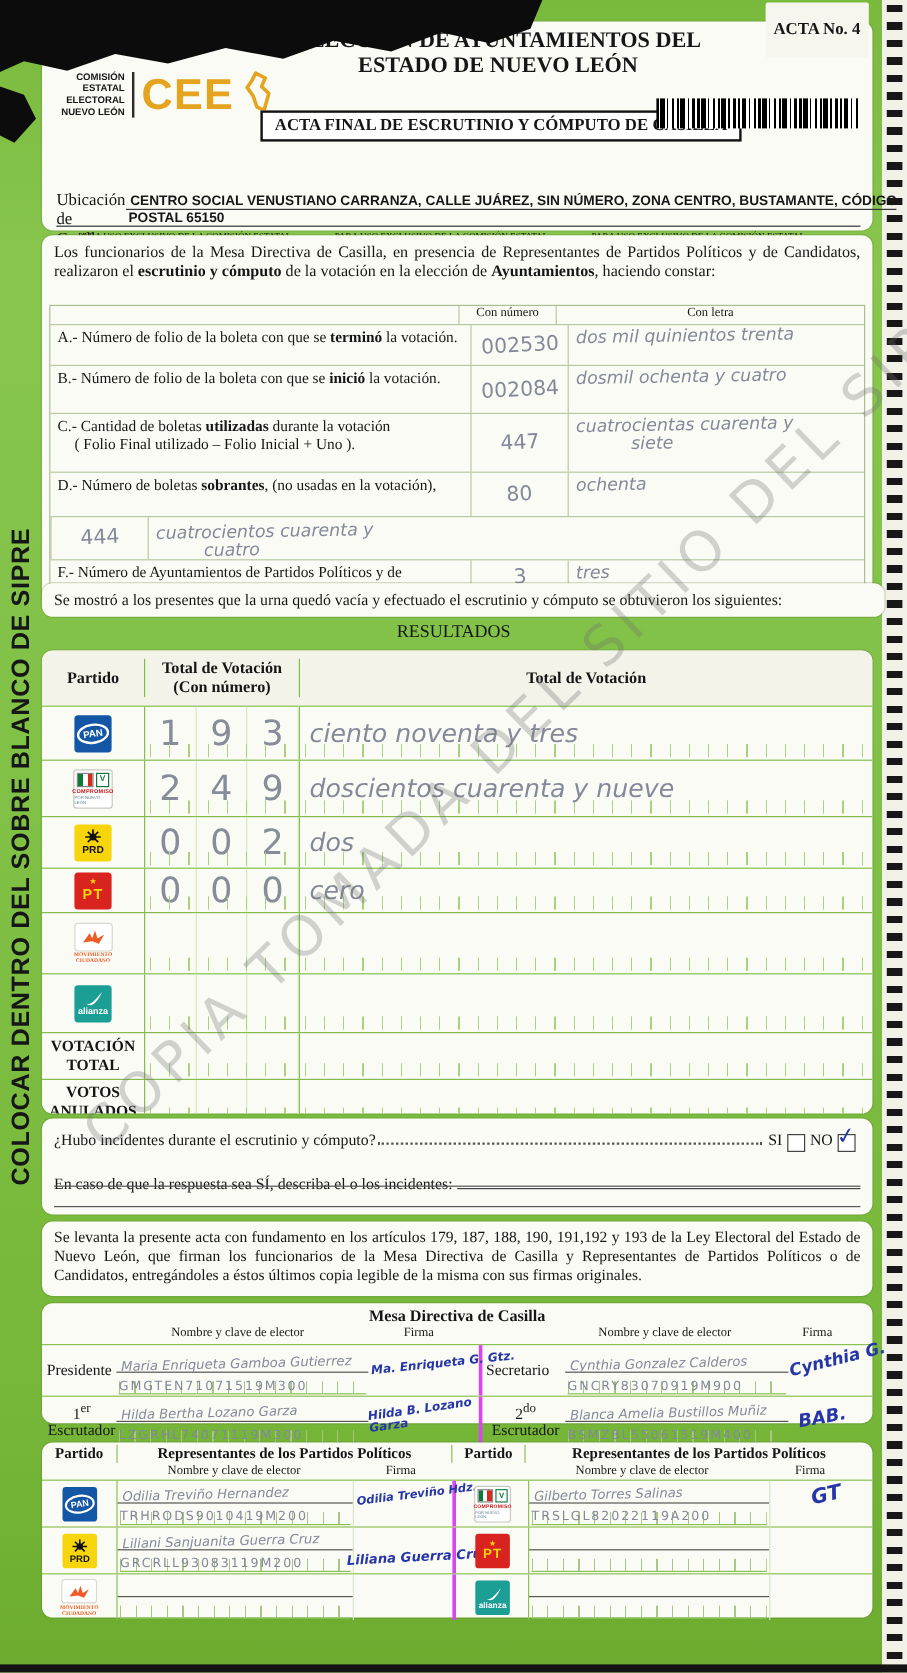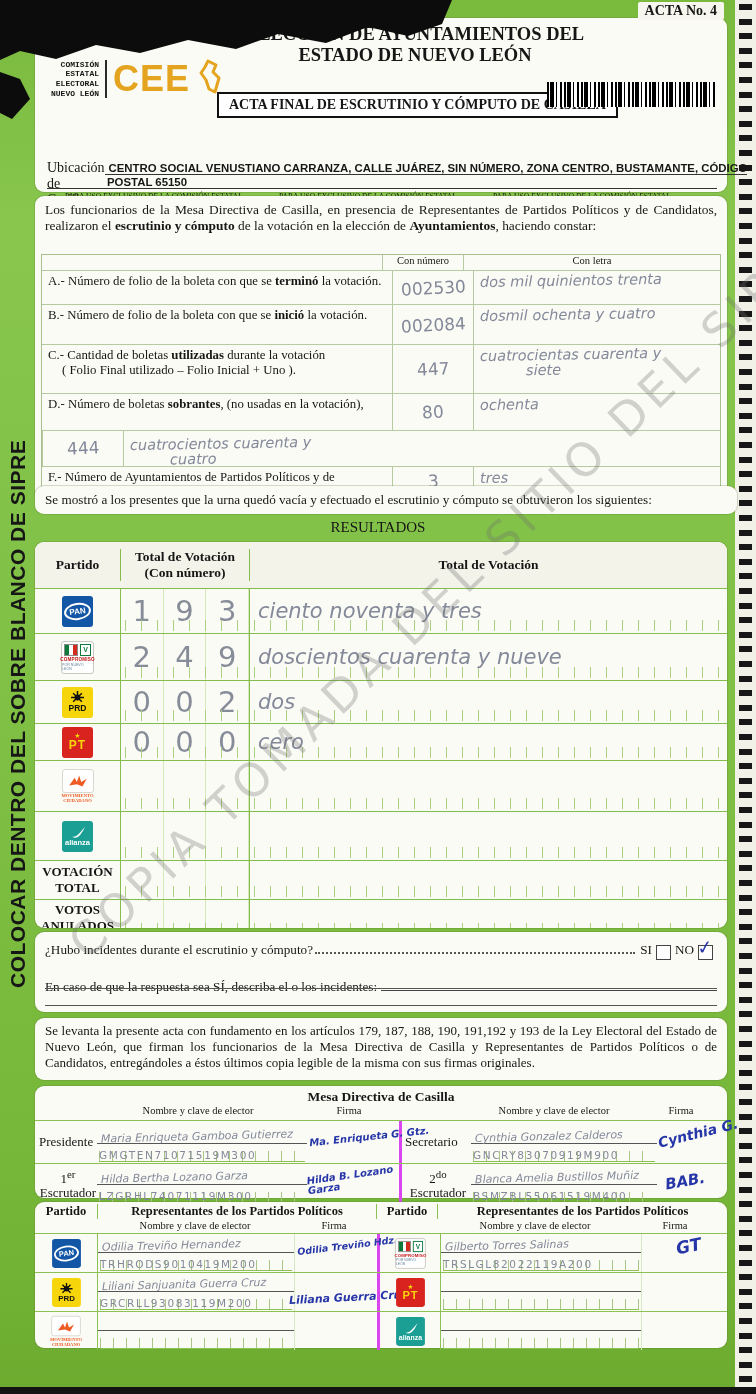--- a/index.html
+++ b/index.html
@@ -8,34 +8,34 @@
     font-family:"Liberation Serif",serif;color:#161616;}
   .panel{position:absolute;left:35px;width:692px;background:#fbfbf5;border-radius:9px;
     box-shadow:0 0 0 1px rgba(90,120,50,.25);}
   
   .binding{position:absolute;top:0;right:0;width:21px;height:100%;background:#f1f1e8;}
   .binding::after{content:"";position:absolute;left:4px;right:4px;top:4px;bottom:2px;
     background:repeating-linear-gradient(180deg,#171717 0 6px,transparent 6px 14.6px);}
   .bottom-strip{position:absolute;left:0;bottom:0;width:100%;height:7px;background:#141414;}
   .torn{position:absolute;top:0;left:0;z-index:40;}
   .acta-no{position:absolute;top:2px;right:32px;z-index:41;font-weight:bold;font-size:14px;
-    background:#f6f6ef;padding:1px 7px;border-radius:2px;}
+    background:#f6f6ef;padding:15px 7px;border-radius:2px;}
   
   .side-text{position:absolute;left:6px;top:988px;transform:rotate(-90deg);transform-origin:0 0;
     white-space:nowrap;font-family:"Liberation Sans",sans-serif;font-weight:bold;font-size:21px;
     letter-spacing:.5px;z-index:5;}
   .watermark{position:absolute;left:58px;top:930px;transform:rotate(-44deg);transform-origin:0 0;
     white-space:nowrap;font-family:"DejaVu Sans",sans-serif;font-size:46px;letter-spacing:6px;
     color:rgba(110,110,110,.30);z-index:30;pointer-events:none;}
   
   .hdr{top:18px;height:174px;}
   .hdr-title{position:absolute;top:6px;left:170px;width:420px;text-align:center;font-weight:bold;
     font-size:18.5px;line-height:1.15;}
   .org{position:absolute;left:16px;top:40px;display:flex;align-items:center;gap:6px;}
-  .org-lines{font-family:Liberation Mono, monospace;font-weight:bold;font-size:8px;
+  .org-lines{font-family:Liberation Sans, sans-serif;font-weight:bold;font-size:8px;
     text-align:right;line-height:1.2;border-right:2px solid #2a2a2a;padding-right:6px;}
   .cee{font-family:"Liberation Sans",sans-serif;font-weight:bold;font-size:36px;color:#e5a41f;
     letter-spacing:1px;}
   .subtitle-box{position:absolute;left:182px;top:74px;border:2px solid #111;padding:3px 10px;
     font-weight:bold;font-size:14px;background:#fff;}
   .barcode{position:absolute;right:12px;top:64px;width:168px;height:25px;
     background:repeating-linear-gradient(90deg,#000 0 2px,#fff 2px 3px,#000 3px 7px,#fff 7px 9px,#000 9px 10px,#fff 10px 13px,#000 13px 15px,#fff 15px 17px);}
   .folio-row{position:absolute;right:10px;top:96px;display:flex;align-items:baseline;gap:10px;}
   .folio-label{font-weight:bold;font-size:12.5px;}
   .folio-value{font-family:"DejaVu Sans Mono",monospace;font-size:18px;letter-spacing:1px;}
@@ -118,21 +118,21 @@
     position:relative;background:#fff;}
   .check{position:absolute;left:-2px;top:-10px;color:#2636a8;font-size:19px;font-weight:bold;
     transform:rotate(-8deg);font-family:"DejaVu Sans",sans-serif;}
   .d-row{display:flex;align-items:baseline;margin:21px 10px 0 10px;}
   .d-line{flex:1;border-bottom:1px solid #444;margin-left:4px;}
   .rule{position:absolute;left:10px;right:10px;border-bottom:1px solid #555;}
   
   .legal{top:1018px;height:62px;padding:5px 10px;box-sizing:border-box;font-size:13px;
     line-height:1.24;text-align:justify;}
   
-  .mesa{top:1086px;height:112px;}
+  .mesa{top:1086px;height:100px;}
   .m-title{text-align:center;font-weight:bold;font-size:13.5px;padding-top:3px;}
   .m-heads{display:flex;font-size:10.5px;height:15px;}
   .m-heads div{text-align:center;}
   .m-grid{display:flex;flex-direction:column;}
   .m-row{display:flex;border-top:1px solid #8cc154;}
   .m-role{display:flex;align-items:center;justify-content:flex-start;font-size:13px;padding-left:4px;
     line-height:1.05;}
   .m-nc{position:relative;display:flex;flex-direction:column;justify-content:flex-end;}
   .m-name{border-bottom:1px solid #555;position:relative;height:17px;}
   .m-clave{position:relative;height:18px;border-bottom:1px solid transparent;}

